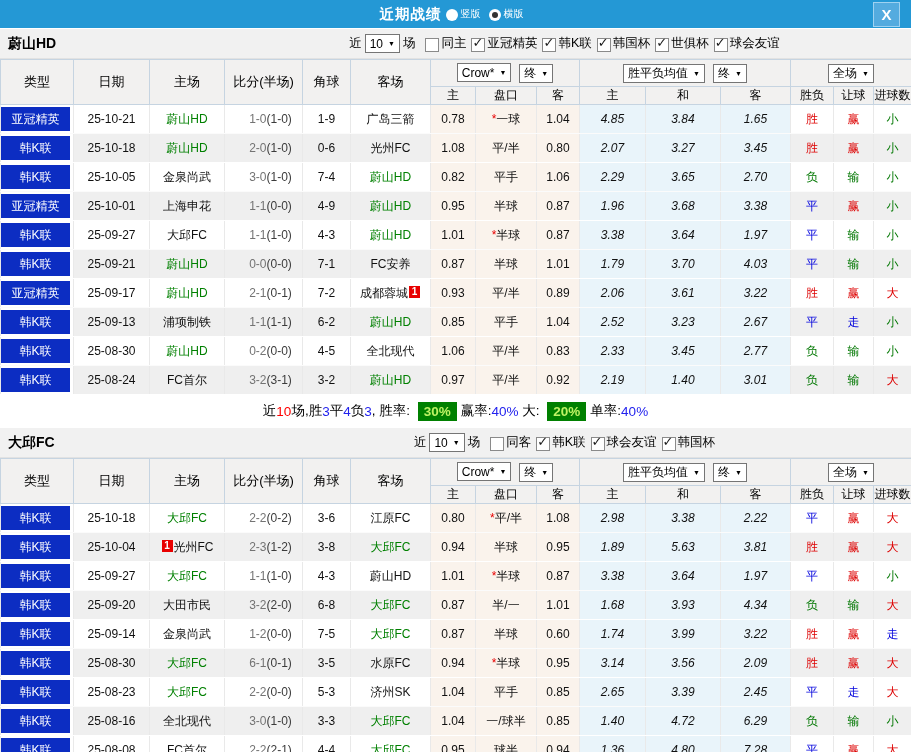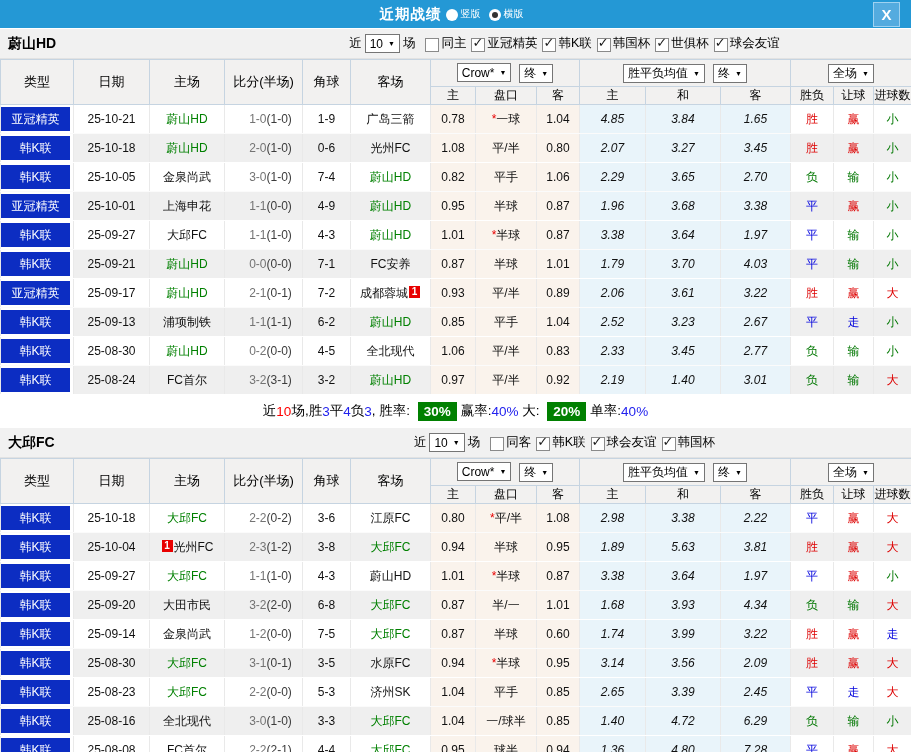--- a/index.html
+++ b/index.html
@@ -54,21 +54,21 @@
   .badge1:empty{display:none;}
   td.res-red{color:#dd0000;}
   td.res-blue{color:#0000dd;}
   td.res-green{color:#007700;}
 
   
   .summary{height:32px;background:#fff;display:flex;align-items:center;justify-content:center;font-size:13.5px;color:#000;}
   .summary span{white-space:pre;}
   .summary .red{color:#ff0000;}
   .summary .blue{color:#2222ee;}
-  .summary .badge{background:#008000;color:#ffffff;font-weight:bold;padding:2px 6px;margin:12px 4px;}
+  .summary .badge{background:#008000;color:#bef264;font-weight:bold;padding:2px 6px;margin:12px 4px;}
 </style>
 </head>
 <body>
 
 <div class="window">
   <div class="titlebar">
     <span class="title">近期战绩</span>
     <label class="radio-lab">
       <span class="radio" id="radio-v"></span>
       <span>竖版</span>
@@ -583,21 +583,21 @@
               <td class="res res-red">胜</td>
               <td class="res res-red">赢</td>
               <td class="res res-blue">走</td>
             </tr>
             <tr class="alt">
               <td class="type">
                 <div class="type-badge" style="background: rgb(12, 45, 194);">韩K联</div>
               </td>
               <td class="date">25-08-30</td>
               <td class="team-cell"><span class="tgreen">大邱FC</span></td>
-              <td class="score"><span class="ft">3-1</span><span class="ht">(0-1)</span></td>
+              <td class="score"><span class="ft">6-1</span><span class="ht">(0-1)</span></td>
               <td class="corner">3-5</td>
               <td class="team-cell"><span>水原FC</span></td>
               <td class="odds">0.94</td>
               <td class="odds"><span class="star">*</span><span>半球</span></td>
               <td class="odds">0.95</td>
               <td class="mean">3.14</td>
               <td class="mean">3.56</td>
               <td class="mean">2.09</td>
               <td class="res res-red">胜</td>
               <td class="res res-red">赢</td>

